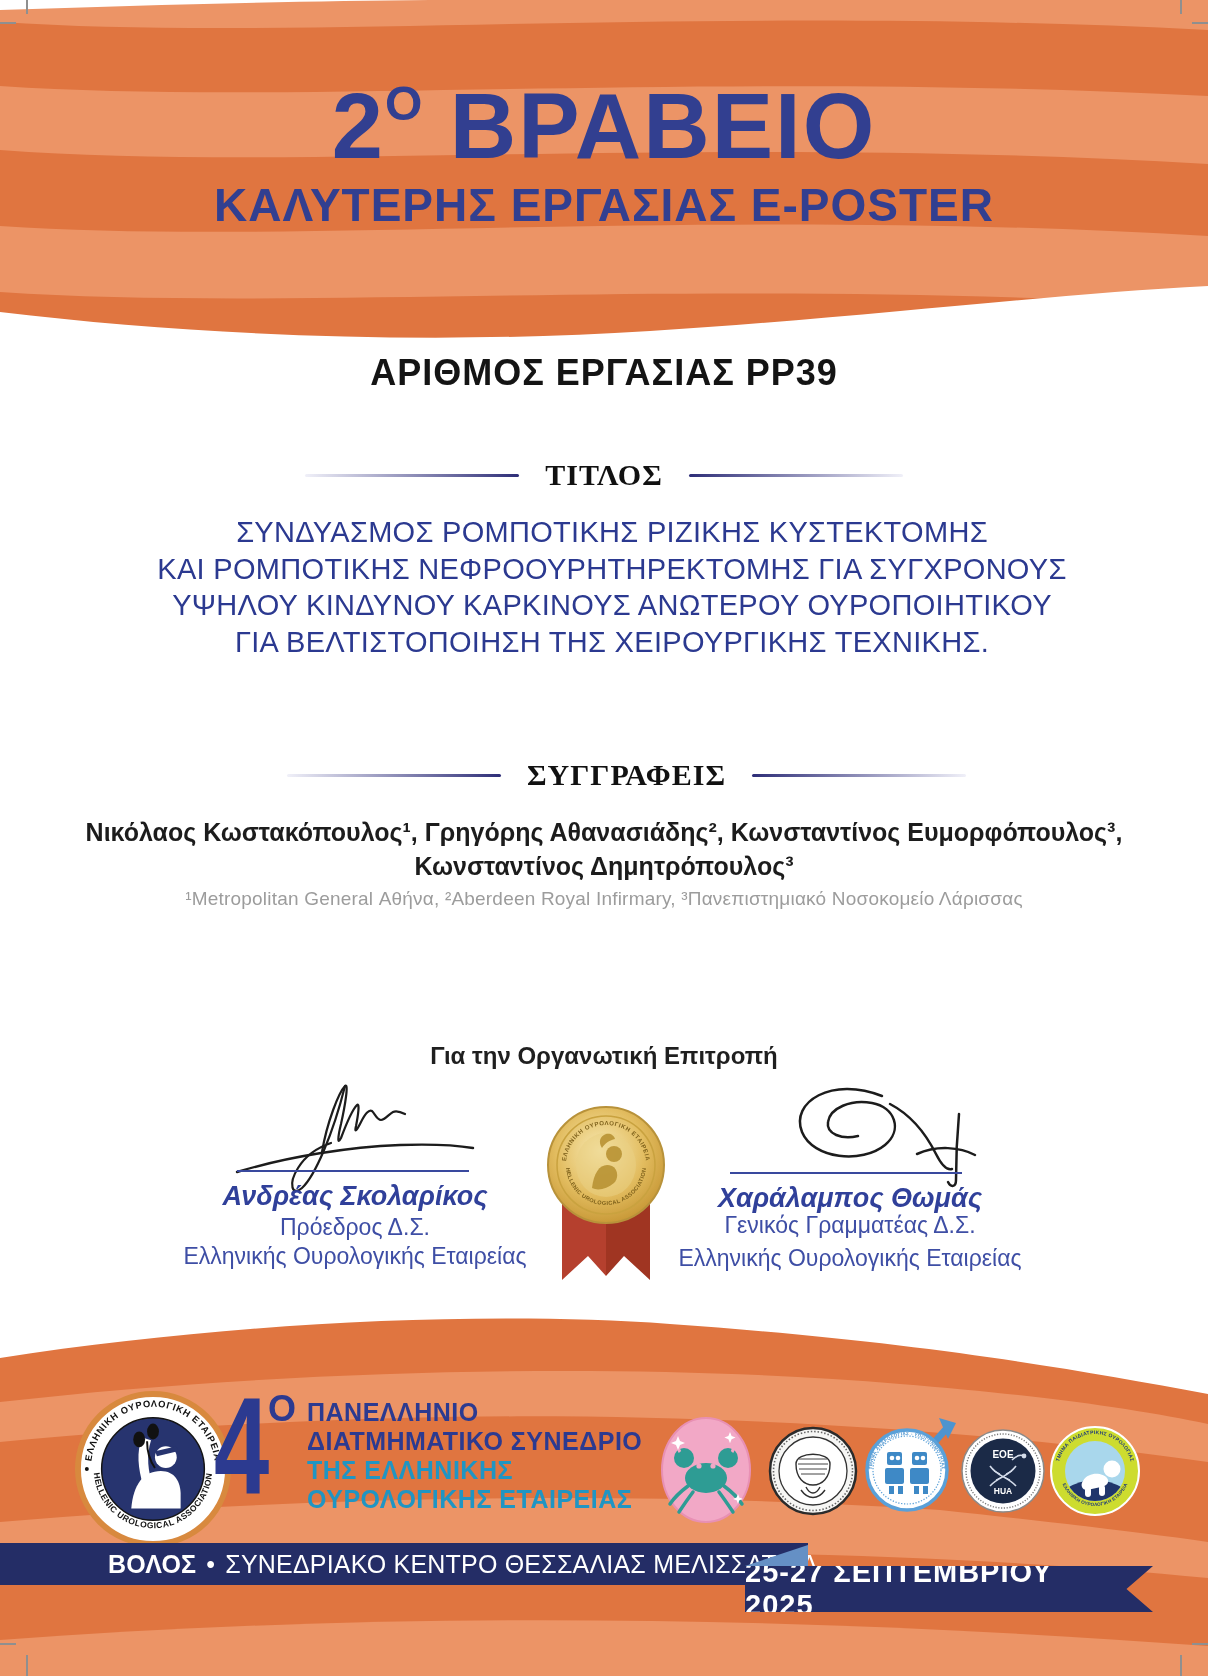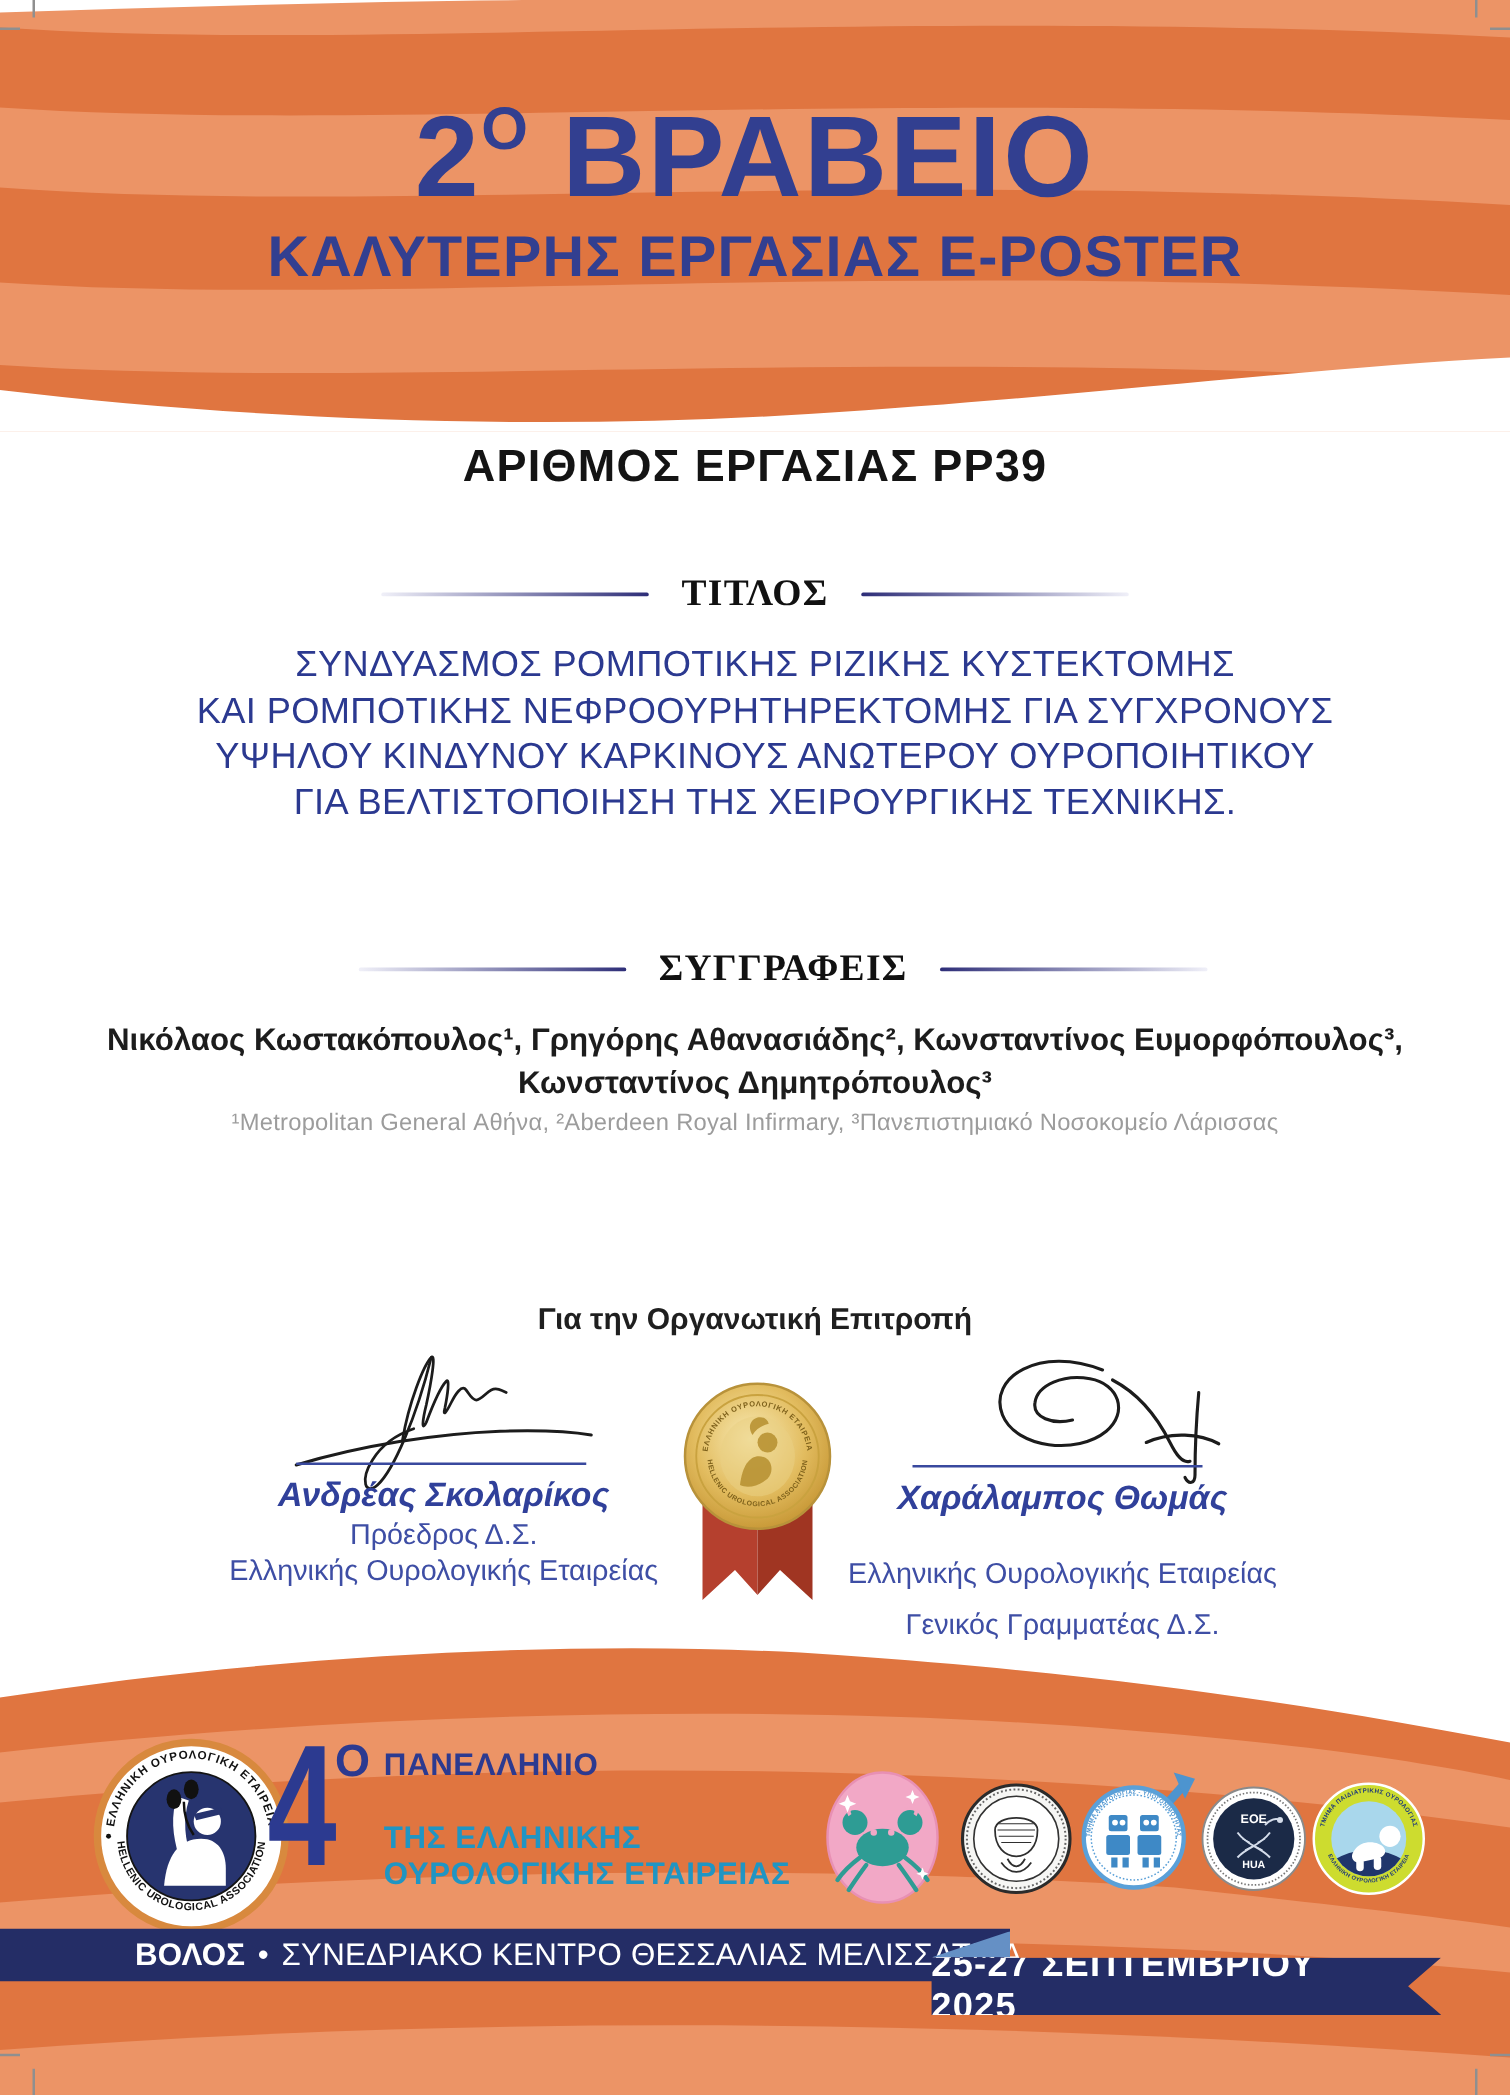--- a/index.html
+++ b/index.html
@@ -142,21 +142,21 @@
     </text>
     <text font-size="5.6" font-weight="bold" fill="#7E611B" letter-spacing="0.4">
       <textPath href="#medalBot" startOffset="50%" text-anchor="middle">HELLENIC UROLOGICAL ASSOCIATION</textPath>
     </text>
   </svg>
 
   <div class="abs blk-l signer-name" style="top:1181px;">Ανδρέας Σκολαρίκος</div>
   <div class="abs blk-l signer-role" style="top:1214px;">Πρόεδρος Δ.Σ.</div>
   <div class="abs blk-l signer-org" style="top:1243px;">Ελληνικής Ουρολογικής Εταιρείας</div>
   <div class="abs blk-r signer-name" style="top:1183px;">Χαράλαμπος Θωμάς</div>
-  <div class="abs blk-r signer-role" style="top:1286px;">Γενικός Γραμματέας Δ.Σ.</div>
+  <div class="abs blk-r signer-role" style="top:1212px;">Γενικός Γραμματέας Δ.Σ.</div>
   <div class="abs blk-r signer-org" style="top:1245px;">Ελληνικής Ουρολογικής Εταιρείας</div>
 
   <svg class="abs" style="left:0;top:1310px;" width="1208" height="366" viewBox="0 0 1208 366">
     <path d="M0,48 C220,14 470,0 670,14 C900,30 1060,56 1208,84 L1208,366 L0,366 Z" fill="#E07540"></path>
     <path d="M0,92 C300,58 640,52 900,74 C1050,86 1140,100 1208,114 L1208,152 C1000,122 700,100 400,108 C250,112 100,122 0,132 Z" fill="#EC9466"></path>
     <path d="M0,212 C300,186 640,180 940,200 C1050,212 1140,222 1208,232 L1208,268 C900,238 500,232 0,262 Z" fill="#EC9466"></path>
     <path d="M0,330 C400,300 800,306 1208,336 L1208,366 L0,366 Z" fill="#EC9466"></path>
   </svg>
 
   <svg class="abs" style="left:74px;top:1390px;" width="158" height="158" viewBox="0 0 160 160">
@@ -181,20 +181,21 @@
     <text font-size="8.6" font-weight="bold" fill="#111111" letter-spacing="0.5">
       <textPath href="#huaBot" startOffset="50%" text-anchor="middle">HELLENIC UROLOGICAL ASSOCIATION</textPath>
     </text>
     <circle cx="13" cy="80" r="2" fill="#111111"></circle>
     <circle cx="147" cy="80" r="2" fill="#111111"></circle>
   </svg>
 
   <div class="abs congress-num">4</div>
   <div class="abs congress-ord">Ο</div>
   <div class="abs congress-line cl-dark" style="top:1398px;">ΠΑΝΕΛΛΗΝΙΟ</div>
+  <div class="abs congress-line cl-dark" style="top:1427px;">ΔΙΑΤΜΗΜΑΤΙΚΟ ΣΥΝΕΔΡΙΟ</div>
   <div class="abs congress-line cl-teal" style="top:1456px;">ΤΗΣ ΕΛΛΗΝΙΚΗΣ</div>
   <div class="abs congress-line cl-teal" style="top:1485px;">ΟΥΡΟΛΟΓΙΚΗΣ ΕΤΑΙΡΕΙΑΣ</div>
 
   <svg class="abs" style="left:660px;top:1416px;" width="92" height="108" viewBox="0 0 92 108">
     <ellipse cx="46" cy="54" rx="44" ry="52" fill="#F2A8C6" stroke="#E890B4" stroke-width="2"></ellipse>
     <g fill="#2E9C94">
       <ellipse cx="46" cy="62" rx="21" ry="15"></ellipse>
       <circle cx="24" cy="42" r="10"></circle>
       <circle cx="68" cy="42" r="10"></circle>
       <path d="M28,70 C20,76 14,82 10,88 M33,76 C27,84 23,90 19,96 M64,70 C72,76 78,82 82,88 M59,76 C65,84 69,90 73,96" stroke="#2E9C94" stroke-width="3.5" fill="none" stroke-linecap="round"></path>

